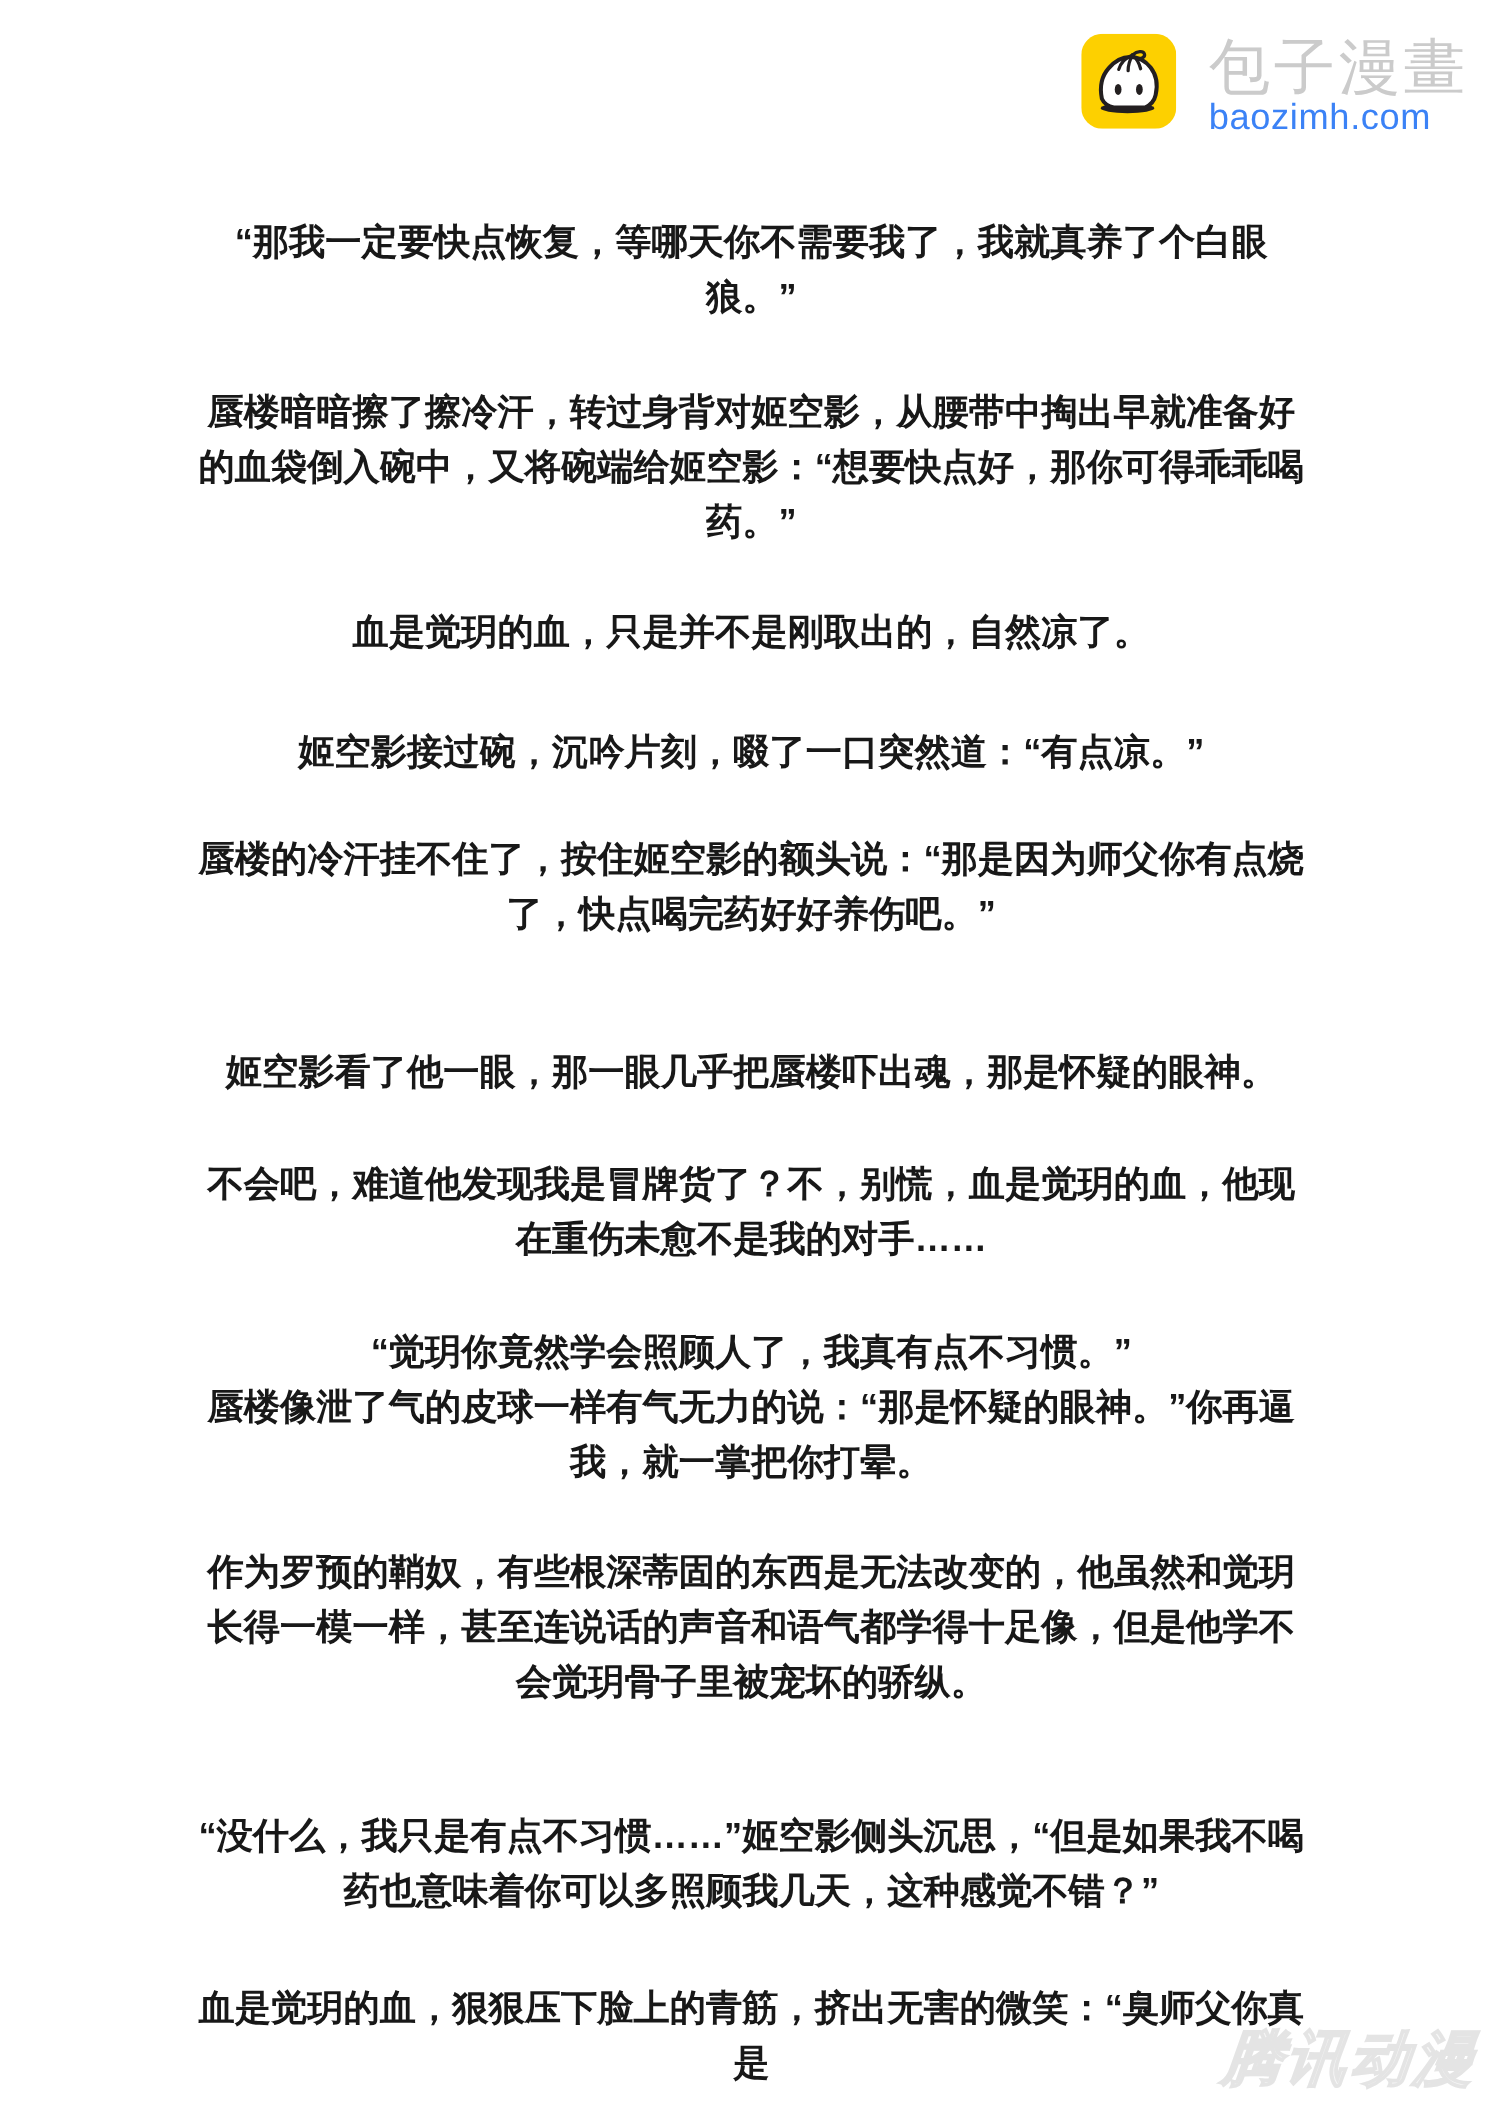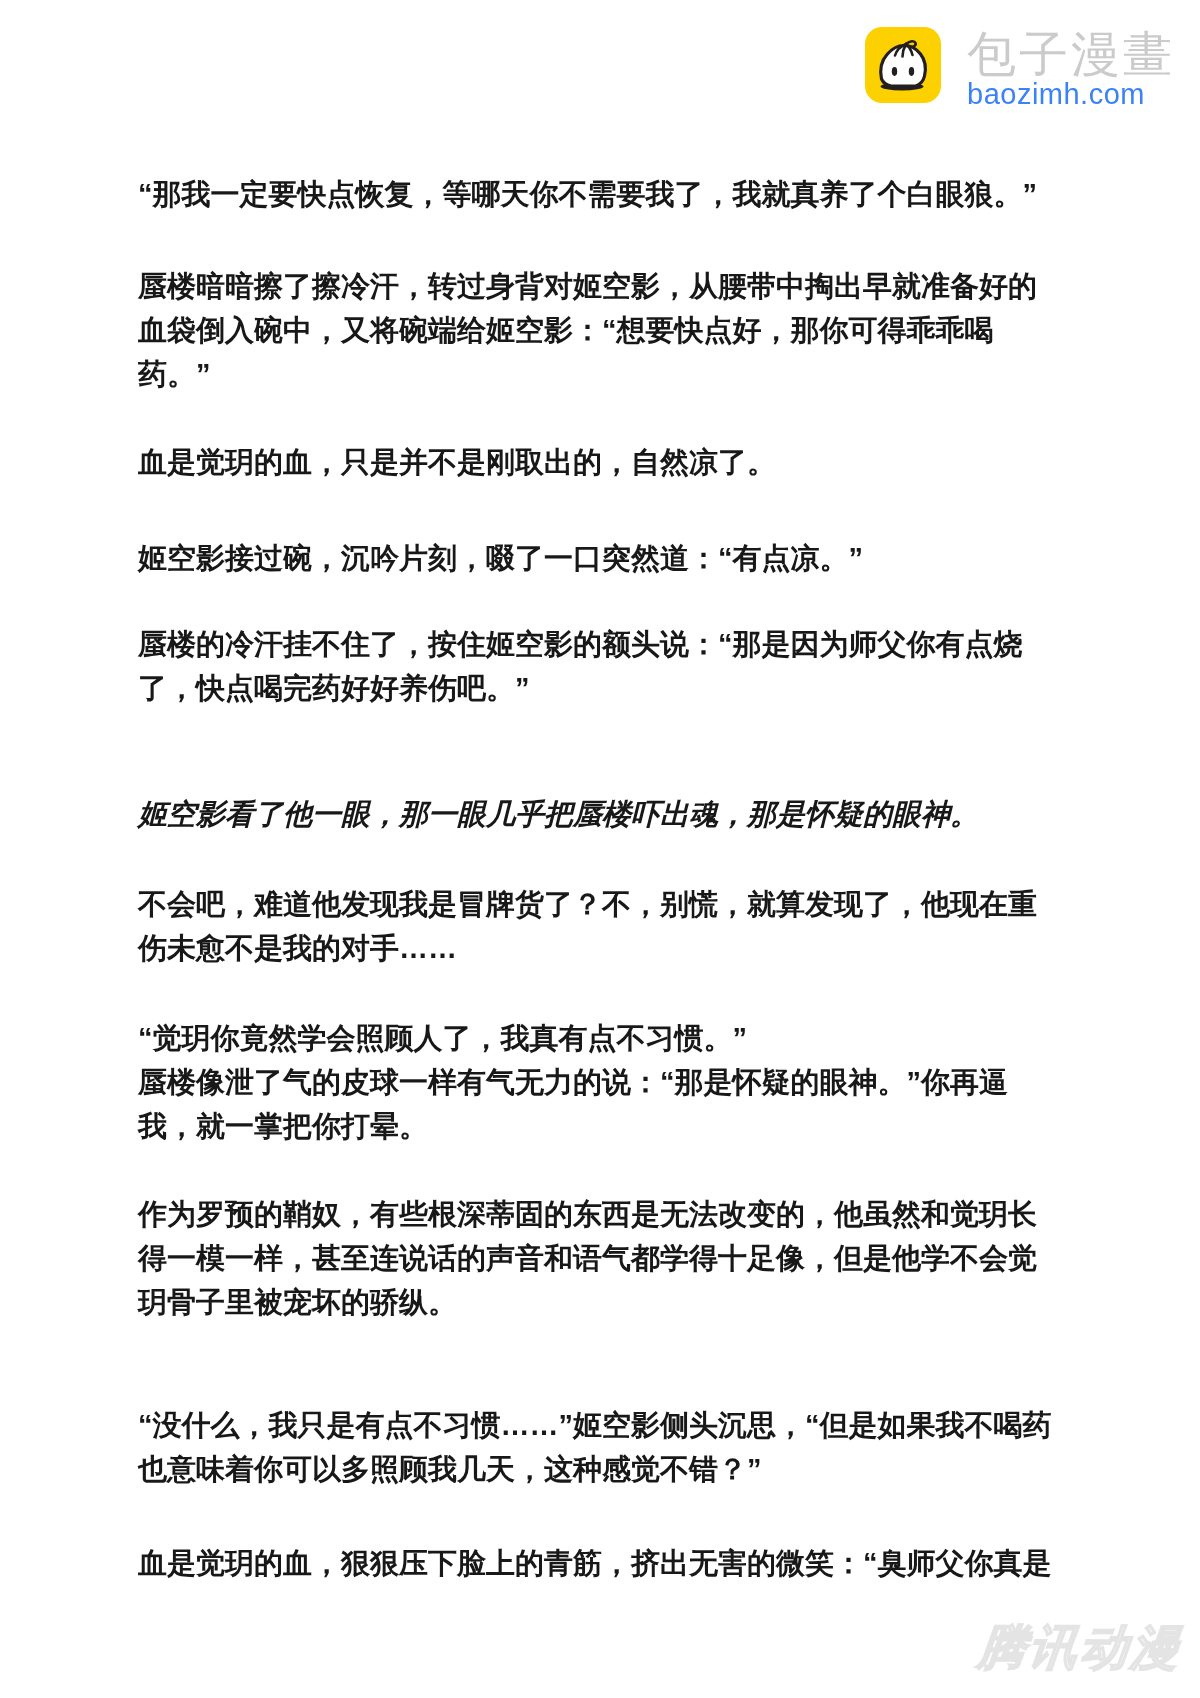--- a/index.html
+++ b/index.html
@@ -39,35 +39,35 @@
     letter-spacing: 0.5px;
     margin-top: -2px;
     white-space: nowrap;
   }
 
   
   .content {
     padding: 172px 136px 0 138px;
   }
   .para {
-    margin: 0;
+    margin: 16px;
     font-size: 29px;
     line-height: 44px;
     color: #181818;
     font-weight: 600;
-    text-align: left;
+    text-align: center;
     white-space: pre-line;
     word-break: break-all;
   }
   .p1  { margin-top: 0; }
   .p2  { margin-top: 48px; }
   .p3  { margin-top: 52px; }
   .p4  { margin-top: 44px; }
   .p5  { margin-top: 42px; }
-  .p6  { margin-top: 82px; font-style: italic; }
+  .p6  { margin-top: 82px; }
   .p7  { margin-top: 46px; }
   .p8  { margin-top: 46px; }
   .p9  { margin-top: 44px; }
   .p10 { margin-top: 79px; }
   .p11 { margin-top: 50px; }
 
   
   .watermark {
     position: absolute;
     top: 1618px;
@@ -109,21 +109,21 @@
   </div>
 </div>
 
 <div class="content">
   <p class="para p1">“那我一定要快点恢复，等哪天你不需要我了，我就真养了个白眼狼。”</p>
   <p class="para p2">蜃楼暗暗擦了擦冷汗，转过身背对姬空影，从腰带中掏出早就准备好的血袋倒入碗中，又将碗端给姬空影：“想要快点好，那你可得乖乖喝药。”</p>
   <p class="para p4">血是觉玥的血，只是并不是刚取出的，自然凉了。</p>
   <p class="para p3">姬空影接过碗，沉吟片刻，啜了一口突然道：“有点凉。”</p>
   <p class="para p5">蜃楼的冷汗挂不住了，按住姬空影的额头说：“那是因为师父你有点烧了，快点喝完药好好养伤吧。”</p>
   <p class="para p6">姬空影看了他一眼，那一眼几乎把蜃楼吓出魂，那是怀疑的眼神。</p>
-  <p class="para p7">不会吧，难道他发现我是冒牌货了？不，别慌，就算发现了，他现在重伤未愈不是我的对手……</p>
+  <p class="para p7">不会吧，难道他发现我是冒牌货了？不，别慌，血是觉玥的血，他现在重伤未愈不是我的对手……</p>
   <p class="para p8">“觉玥你竟然学会照顾人了，我真有点不习惯。”
 蜃楼像泄了气的皮球一样有气无力的说：“那是怀疑的眼神。”你再逼我，就一掌把你打晕。</p>
   <p class="para p9">作为罗预的鞘奴，有些根深蒂固的东西是无法改变的，他虽然和觉玥长得一模一样，甚至连说话的声音和语气都学得十足像，但是他学不会觉玥骨子里被宠坏的骄纵。</p>
   <p class="para p10">“没什么，我只是有点不习惯……”姬空影侧头沉思，“但是如果我不喝药也意味着你可以多照顾我几天，这种感觉不错？”</p>
   <p class="para p11">血是觉玥的血，狠狠压下脸上的青筋，挤出无害的微笑：“臭师父你真是</p>
 </div>
 
 <div class="watermark">腾讯动漫</div>
 
 </body></html>

